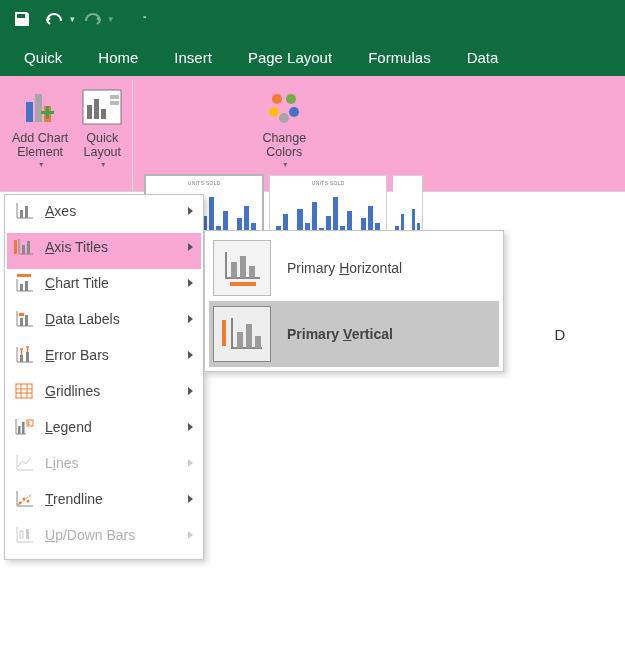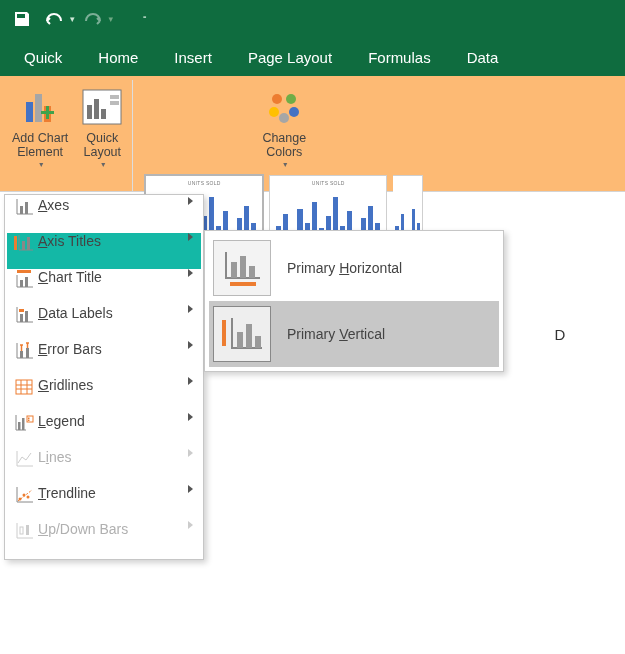--- a/index.html
+++ b/index.html
@@ -37,21 +37,21 @@
   }
   .menu-tab {
     color: #fff;
     padding: 0 18px;
     display: flex;
     align-items: center;
     font-size: 15px;
   }
   
   .ribbon {
-    background: #fdba74;
+    background: #f9a8d4;
     border-bottom: 1px solid #d4d4d4;
     height: 116px;
     display: flex;
     align-items: stretch;
     padding: 4px 4px 0 4px;
     gap: 0;
   }
   .ribbon-group {
     display: flex;
     flex-direction: column;
@@ -121,26 +121,26 @@
     padding: 2px;
   }
   .menu.level1 {
     left: 4px;
     top: 194px;
     width: 200px;
   }
   .menu-item {
     height: 36px;
     display: flex;
-    align-items: flex-start;
+    align-items: center;
     padding: 0 8px 8px 6px;
-    gap: 3px;
+    gap: 10px;
     position: relative;
   }
-  .menu-item.hover { background: #14b8a6; }
+  .menu-item.hover { background: #f9a8d4; }
   .menu-item.disabled { color: #b0b0b0; }
   .menu-icon {
     width: 22px; height: 20px;
     display: flex; align-items: center; justify-content: center;
   }
   .menu-label { flex: 1; font-size: 14px; }
   .menu-label u { text-decoration: underline; }
   .submenu-arrow {
     width: 0; height: 0;
     border-top: 4px solid transparent;
@@ -154,21 +154,21 @@
     top: 230px;
     width: 300px;
     padding: 4px;
   }
   .big-item {
     display: flex; align-items: center;
     height: 66px;
     gap: 16px;
     padding: 0 12px 0 4px;
   }
-  .big-item.hover { background: #c7c7c7; }
+  .big-item.hover { background: #c7c7c7; font-weight: bold; }
   .big-icon {
     width: 58px; height: 56px;
     border: 1px solid #b9b9b9;
     background: #f3f3f3;
     display: flex; align-items: center; justify-content: center;
   }
   .big-item.hover .big-icon {
     border: 1px solid #888;
     background: #eee;
   }

